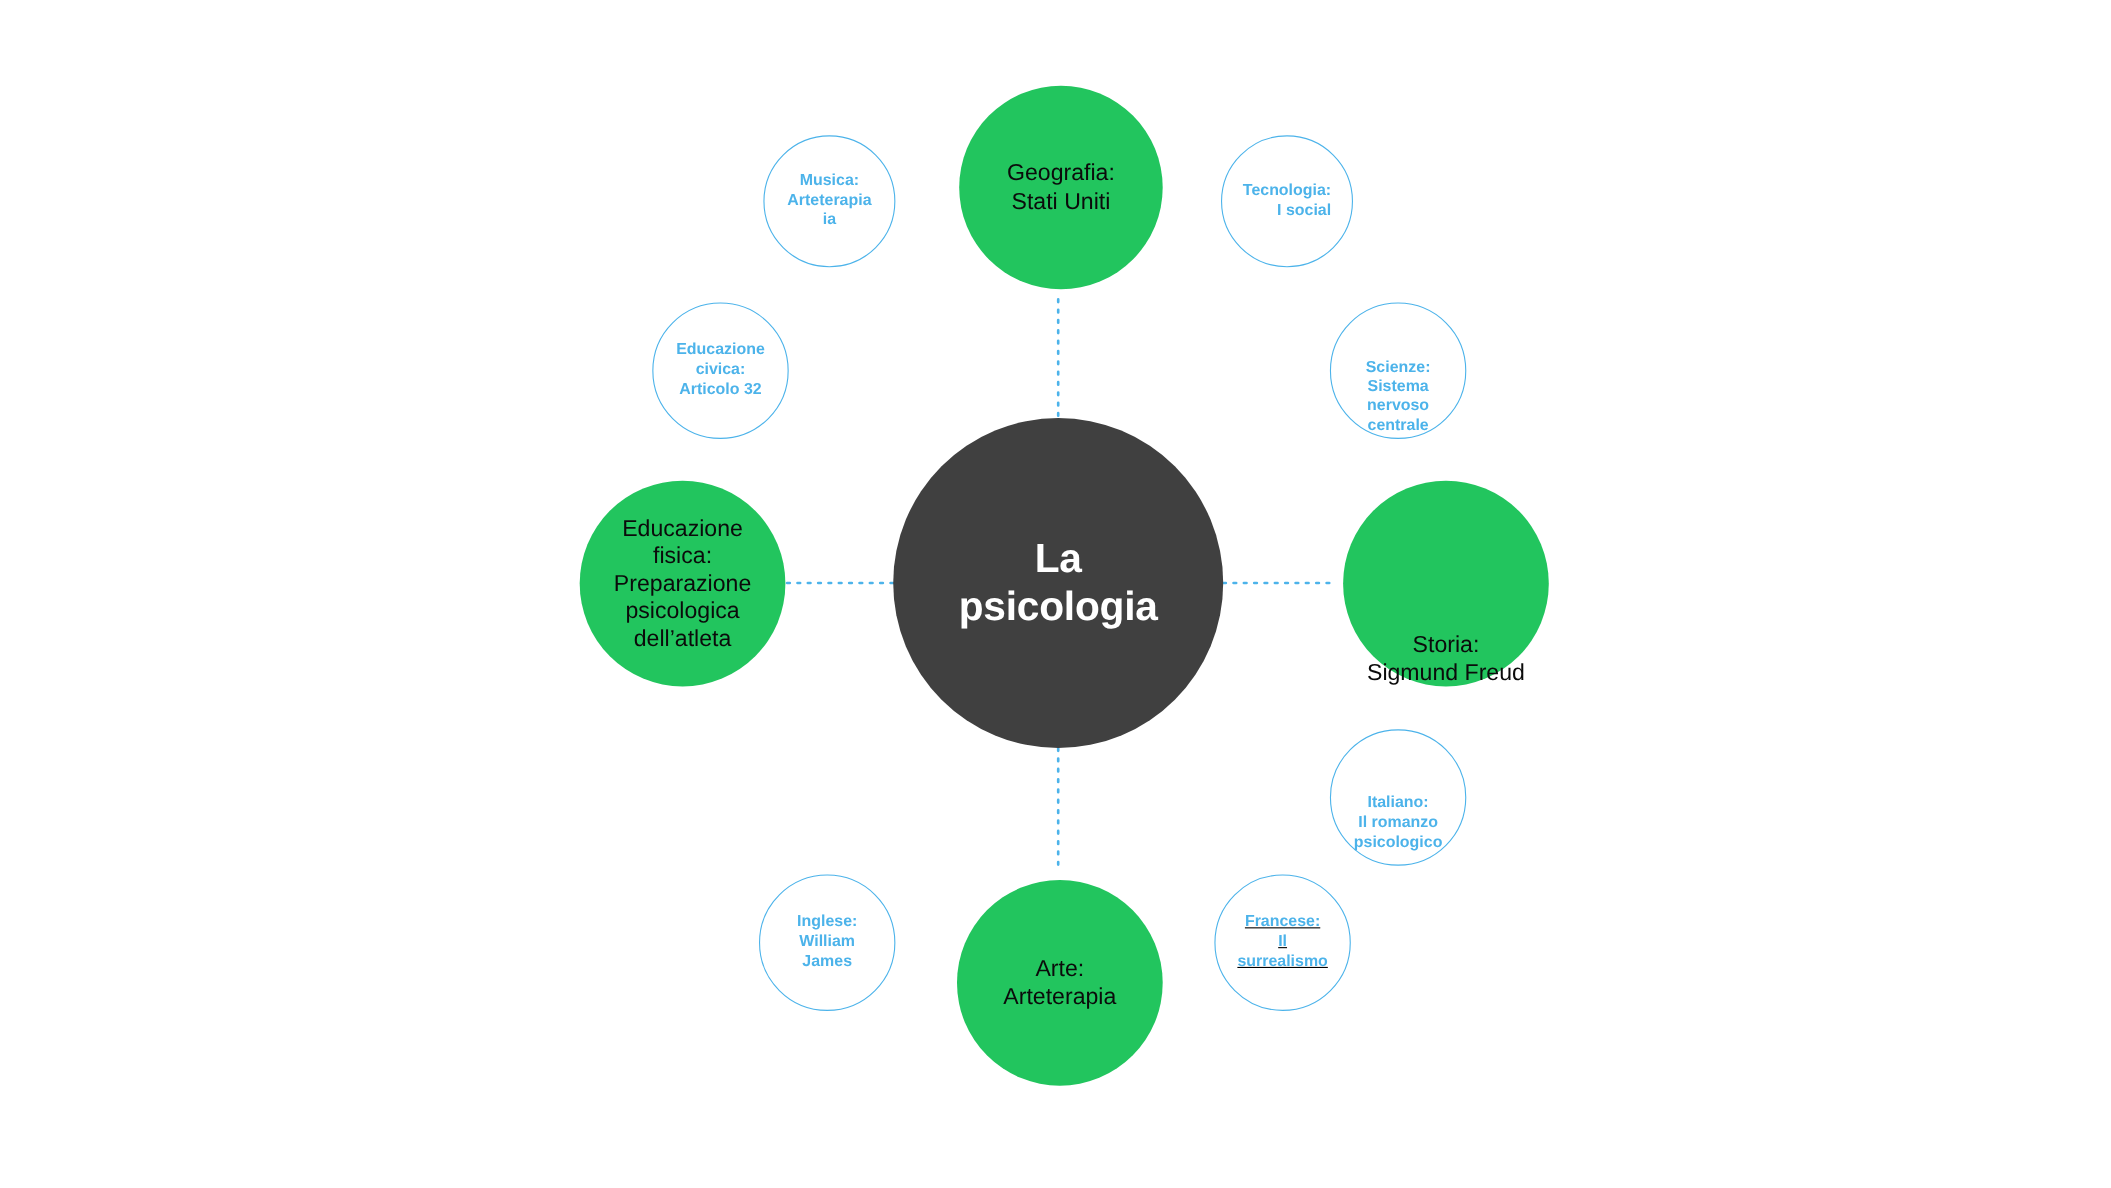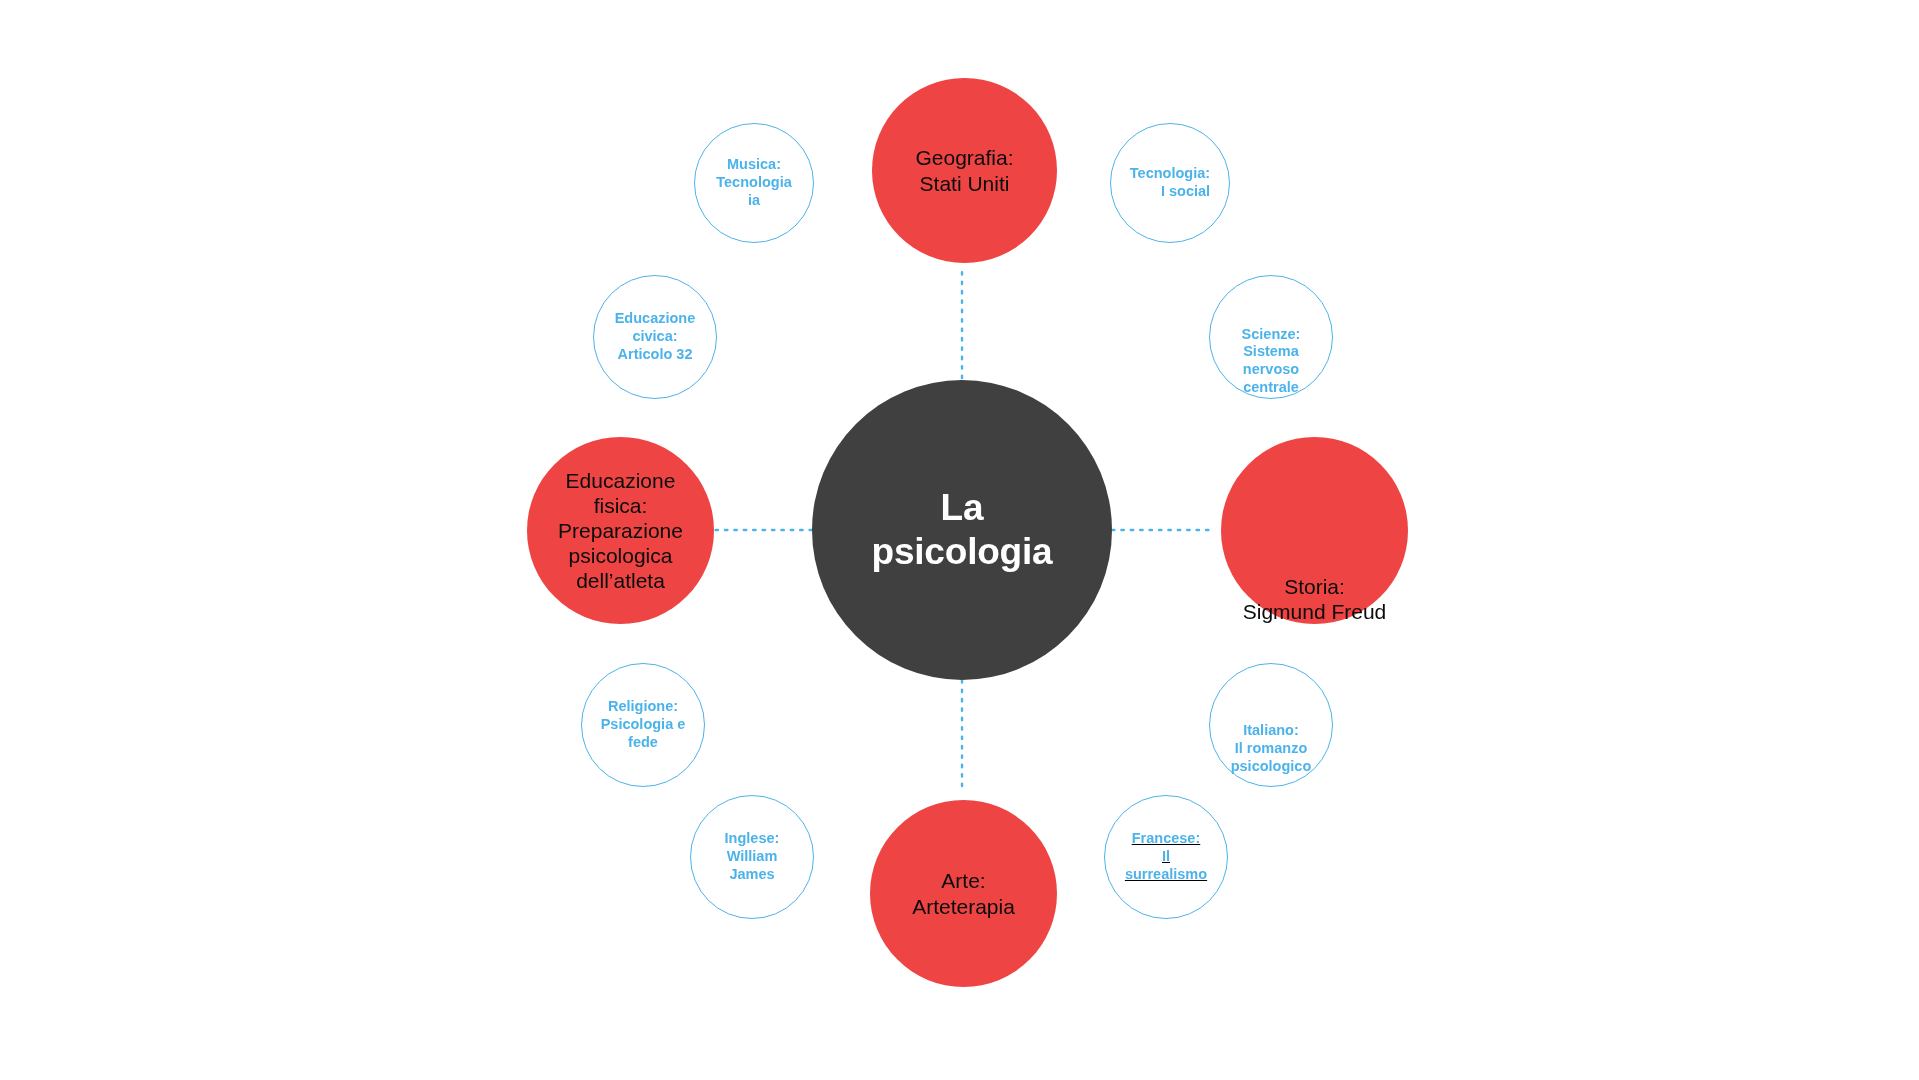--- a/index.html
+++ b/index.html
@@ -52,21 +52,21 @@
   .node.central .node-label {
     color: #ffffff;
     font-size: 37px;
     font-weight: bold;
     line-height: 1.18;
     letter-spacing: -0.2px;
   }
 
   
   .node.filled {
-    background: #ef4444;
+    background: #22c55e;
   }
   .node.filled .node-label {
     color: #0b0b0b;
     font-size: 21px;
     font-weight: normal;
     line-height: 1.2;
   }
 
   
   .node.outlined {
@@ -124,21 +124,21 @@
   <div class="node filled" style="left:527px; top:437px; width:187px; height:187px;">
     <span class="node-label">Educazione
 fisica:
 Preparazione
 psicologica
 dell’atleta</span>
   </div>
 
   <div class="node outlined" style="left:694px; top:123px; width:120px; height:120px;">
     <span class="node-label">Musica:
-Tecnologia
+Arteterapia
 ia</span>
   </div>
 
   <div class="node outlined" style="left:1110px; top:123px; width:120px; height:120px;text-align:right;">
     <span class="node-label">Tecnologia:
 I social</span>
   </div>
 
   <div class="node outlined" style="left:593px; top:275px; width:124px; height:124px;">
     <span class="node-label">Educazione
@@ -146,25 +146,20 @@
 Articolo 32</span>
   </div>
 
   <div class="node outlined align-left" style="left:1209px; top:275px; width:124px; height:124px;">
     <span class="node-label">Scienze:
 Sistema
 nervoso
 centrale</span>
   </div>
 
-  <div class="node outlined" style="left:581px; top:663px; width:124px; height:124px;">
-    <span class="node-label">Religione:
-Psicologia e
-fede</span>
-  </div>
 
   <div class="node outlined align-left" style="left:1209px; top:663px; width:124px; height:124px;">
     <span class="node-label">Italiano:
 Il romanzo
 psicologico</span>
   </div>
 
   <div class="node outlined" style="left:690px; top:795px; width:124px; height:124px;">
     <span class="node-label">Inglese:
 William

